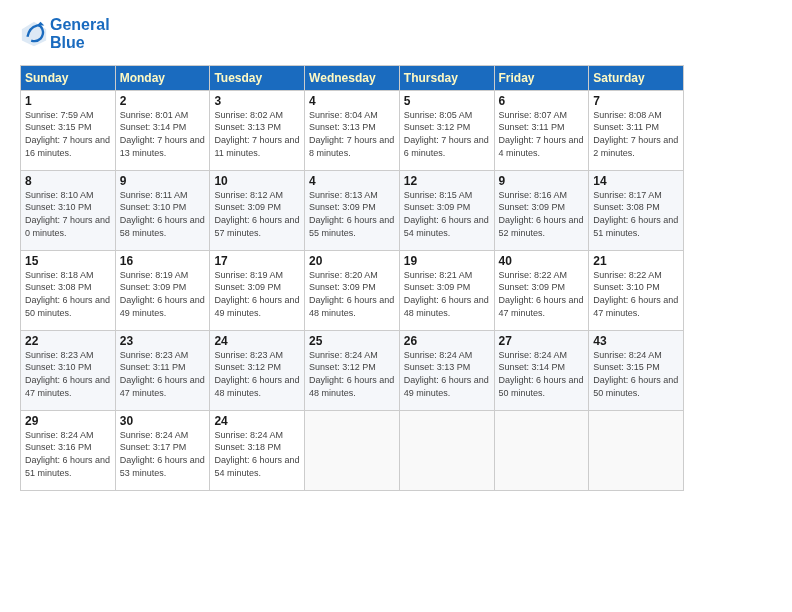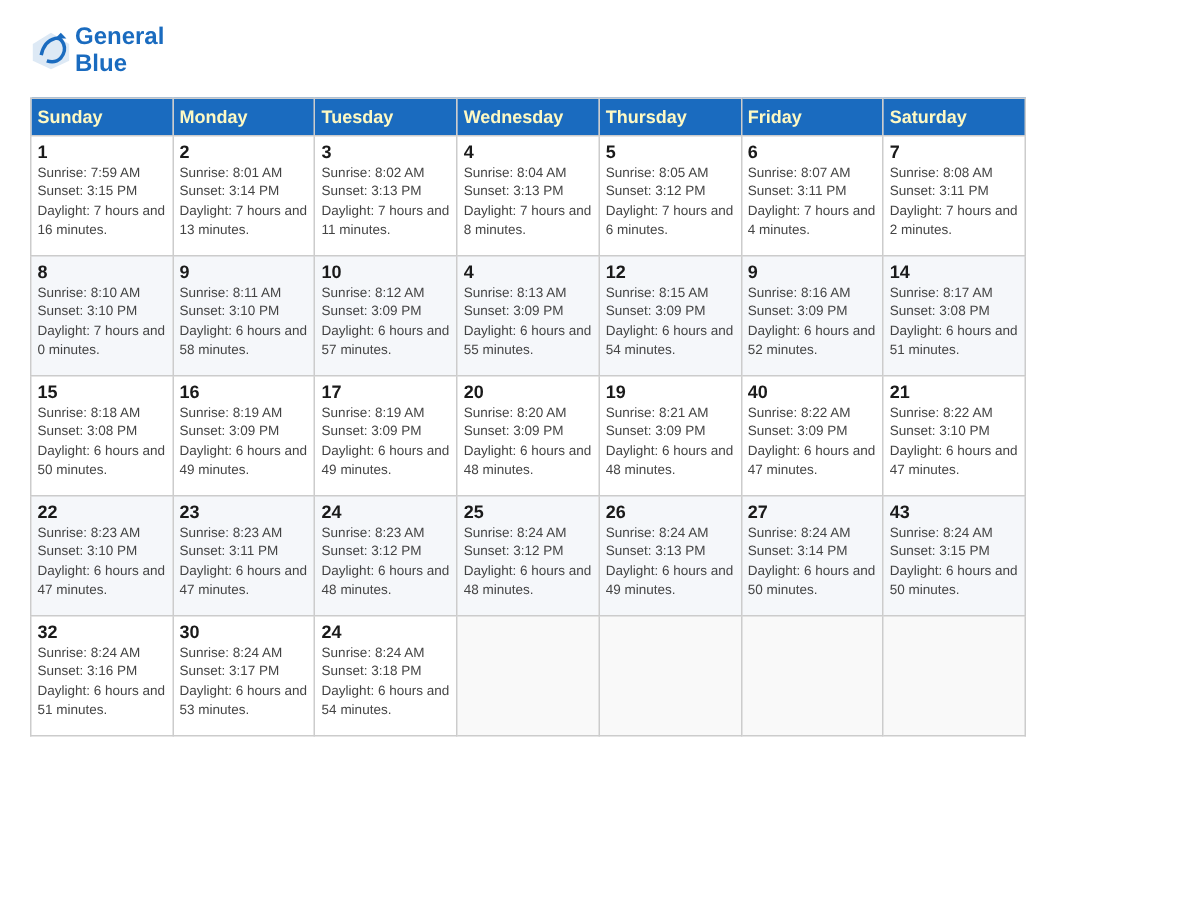--- a/index.html
+++ b/index.html
@@ -236,21 +236,21 @@
             <span class="day-num">27</span>
             <div class="day-info">Sunrise: 8:24 AM<br>Sunset: 3:14 PM<br>Daylight: 6 hours and 50 minutes.</div>
           </td>
           <td>
             <span class="day-num">43</span>
             <div class="day-info">Sunrise: 8:24 AM<br>Sunset: 3:15 PM<br>Daylight: 6 hours and 50 minutes.</div>
           </td>
         </tr>
         <tr>
           <td>
-            <span class="day-num">32</span>
+            <span class="day-num">29</span>
             <div class="day-info">Sunrise: 8:24 AM<br>Sunset: 3:16 PM<br>Daylight: 6 hours and 51 minutes.</div>
           </td>
           <td>
             <span class="day-num">30</span>
             <div class="day-info">Sunrise: 8:24 AM<br>Sunset: 3:17 PM<br>Daylight: 6 hours and 53 minutes.</div>
           </td>
           <td>
             <span class="day-num">24</span>
             <div class="day-info">Sunrise: 8:24 AM<br>Sunset: 3:18 PM<br>Daylight: 6 hours and 54 minutes.</div>
           </td>

